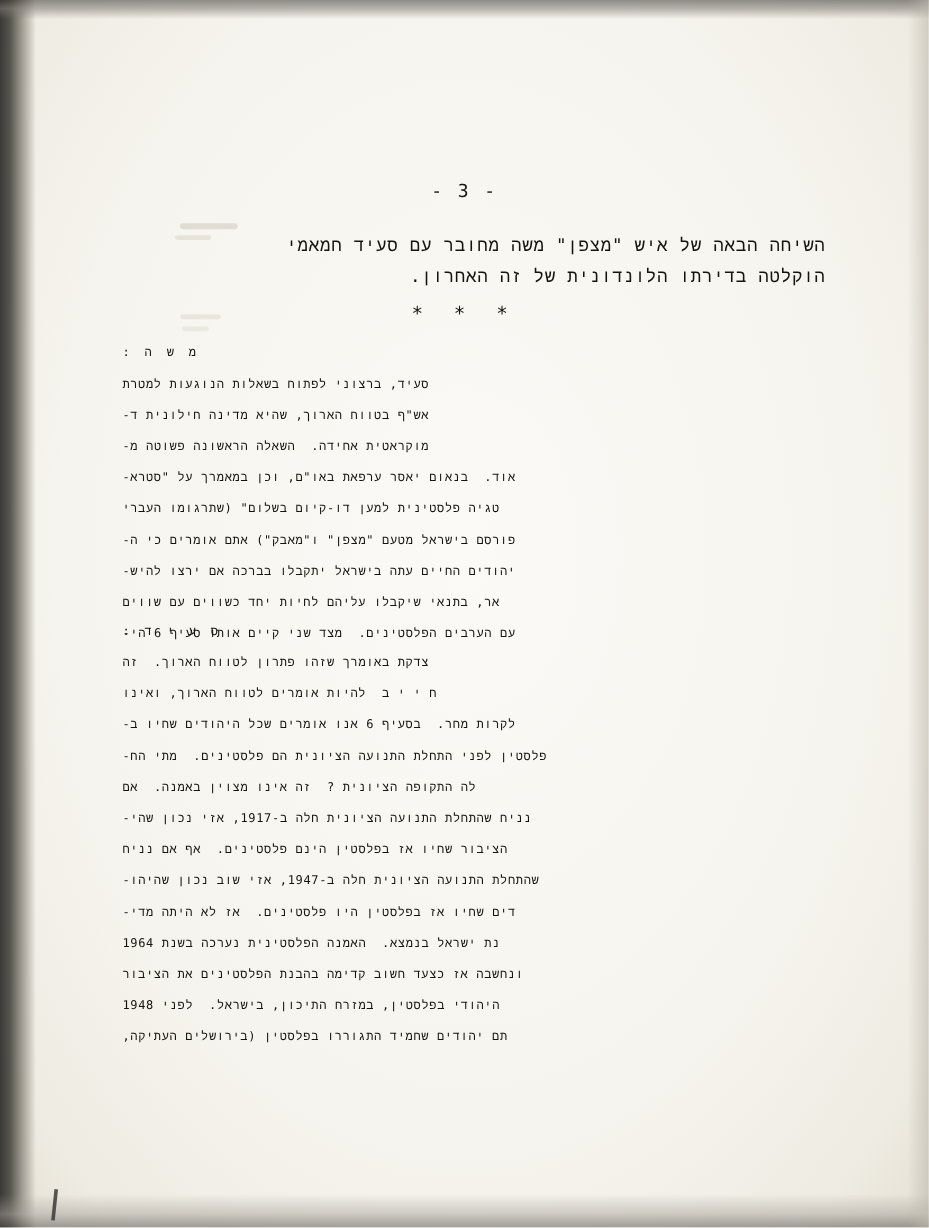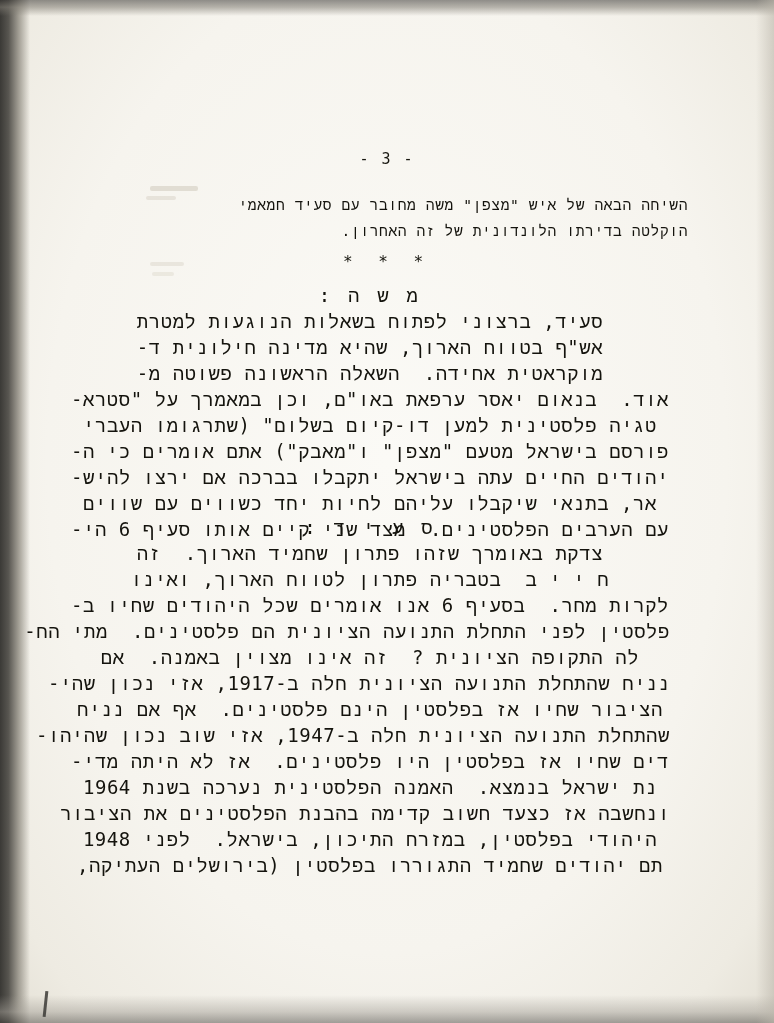--- a/index.html
+++ b/index.html
@@ -101,24 +101,24 @@
     left: 0;
     width: 774px;
     text-align: center;
     font-size: 16px;
     letter-spacing: 8px;
     color: #17160f;
   }
 
   .speech {
     position: absolute;
-    right: 104px;
+    right: 72px;
     width: 600px;
-    text-align: center;
-    font-size: 19px;
+    text-align: left;
+    font-size: 10px;
     line-height: 26px;
     color: #14130d;
     letter-spacing: .55px;
   }
   .speech.first { top: 282px; }
   .speech.second { top: 514px; }
 
   .sp-line {
     white-space: pre;
     display: block;
@@ -173,22 +173,22 @@
       <span class="sp-line">אוד.  בנאום יאסר ערפאת באו"ם, וכן במאמרך על "סטרא-</span>
       <span class="sp-line">טגיה פלסטינית למען דו-קיום בשלום" (שתרגומו העברי</span>
       <span class="sp-line">פורסם בישראל מטעם "מצפן" ו"מאבק") אתם אומרים כי ה-</span>
       <span class="sp-line">יהודים החיים עתה בישראל יתקבלו בברכה אם ירצו להיש-</span>
       <span class="sp-line">אר, בתנאי שיקבלו עליהם לחיות יחד כשווים עם שווים</span>
       <span class="sp-line">עם הערבים הפלסטינים.  מצד שני קיים אותו סעיף 6 הי-</span>
     </div>
 
     <div class="speech second">
       <span class="sp-line speaker">ס ע י ד :</span>
-      <span class="sp-line">צדקת באומרך שזהו פתרון שחמיד הארוך.  זה</span>
-      <span class="sp-line">ח י י ב  בטבריה פתרון לטווח הארוך, ואינו</span>
+      <span class="sp-line">צדקת באומרך שזהו פתרון לטווח הארוך.  זה</span>
+      <span class="sp-line">ח י י ב  להיות אומרים לטווח הארוך, ואינו</span>
       <span class="sp-line">לקרות מחר.  בסעיף 6 אנו אומרים שכל היהודים שחיו ב-</span>
       <span class="sp-line">פלסטין לפני התחלת התנועה הציונית הם פלסטינים.  מתי הח-</span>
       <span class="sp-line">לה התקופה הציונית ?  זה אינו מצוין באמנה.  אם</span>
       <span class="sp-line">נניח שהתחלת התנועה הציונית חלה ב-1917, אזי נכון שהי-</span>
       <span class="sp-line">הציבור שחיו אז בפלסטין הינם פלסטינים.  אף אם נניח</span>
       <span class="sp-line">שהתחלת התנועה הציונית חלה ב-1947, אזי שוב נכון שהיהו-</span>
       <span class="sp-line">דים שחיו אז בפלסטין היו פלסטינים.  אז לא היתה מדי-</span>
       <span class="sp-line">נת ישראל בנמצא.  האמנה הפלסטינית נערכה בשנת 1964</span>
       <span class="sp-line">ונחשבה אז כצעד חשוב קדימה בהבנת הפלסטינים את הציבור</span>
       <span class="sp-line">היהודי בפלסטין, במזרח התיכון, בישראל.  לפני 1948</span>

